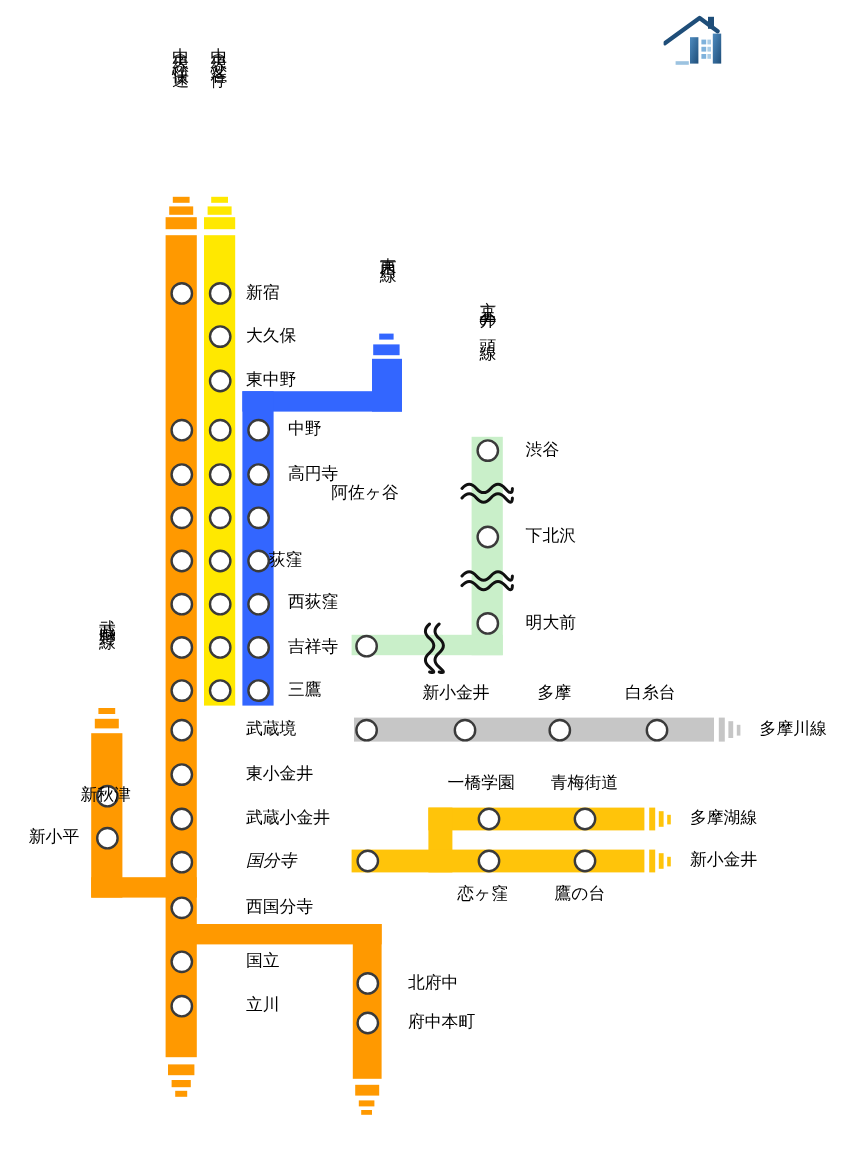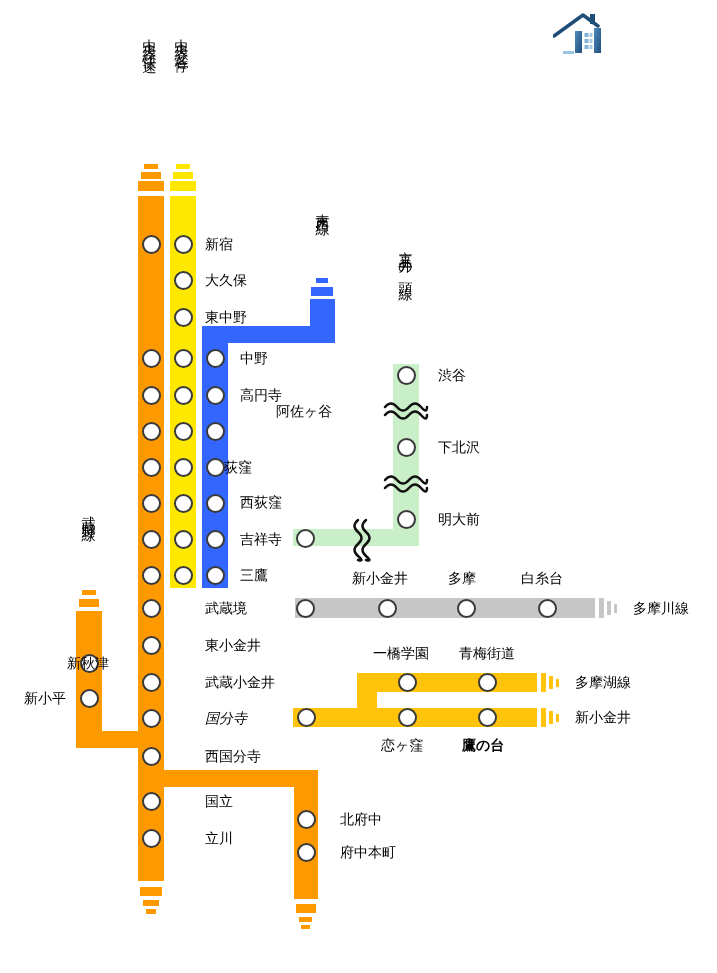--- a/index.html
+++ b/index.html
@@ -194,21 +194,21 @@
 
   <div class="lbl" style="left:352px;top:569px;">新小金井</div>
   <div class="lbl" style="left:448px;top:569px;">多摩</div>
   <div class="lbl" style="left:521px;top:569px;">白糸台</div>
   <div class="lbl" style="left:633px;top:599px;">多摩川線</div>
 
   <div class="lbl" style="left:373px;top:644px;text-align:center;">一橋学園</div>
   <div class="lbl" style="left:459px;top:644px;">青梅街道</div>
   <div class="lbl" style="left:575px;top:673px;">多摩湖線</div>
   <div class="lbl" style="left:381px;top:736px;">恋ヶ窪</div>
-  <div class="lbl" style="left:462px;top:736px;font-weight:bold;">鷹の台</div>
+  <div class="lbl" style="left:462px;top:736px;">鷹の台</div>
   <div class="lbl" style="left:575px;top:708px;">新小金井</div>
 
   <div class="lbl" style="left:24px;top:654px;margin-left:43px;">新秋津</div>
   <div class="lbl" style="left:24px;top:689px;">新小平</div>
   <div class="lbl" style="left:340px;top:810px;">北府中</div>
   <div class="lbl" style="left:340px;top:843px;">府中本町</div>
 
 </div>
 
 </body></html>

